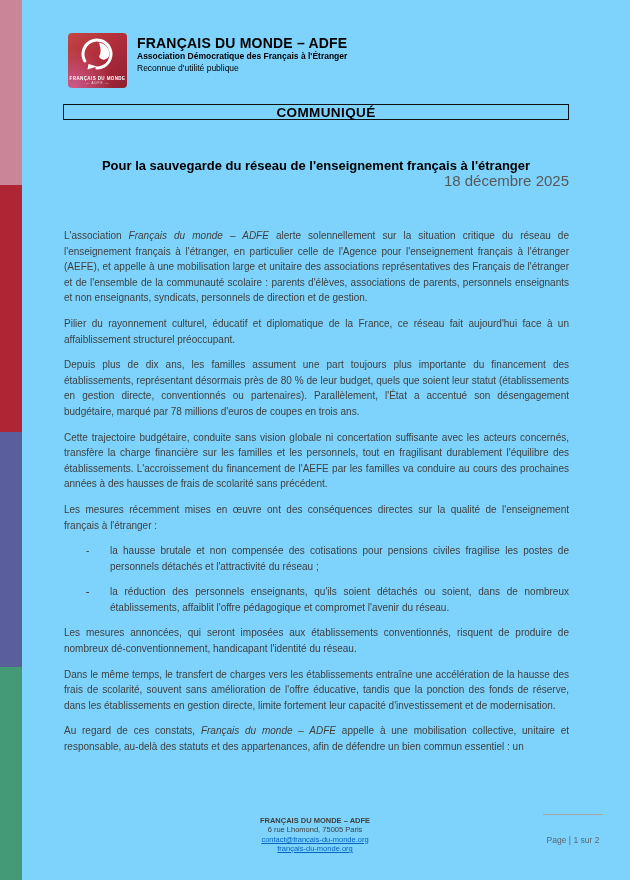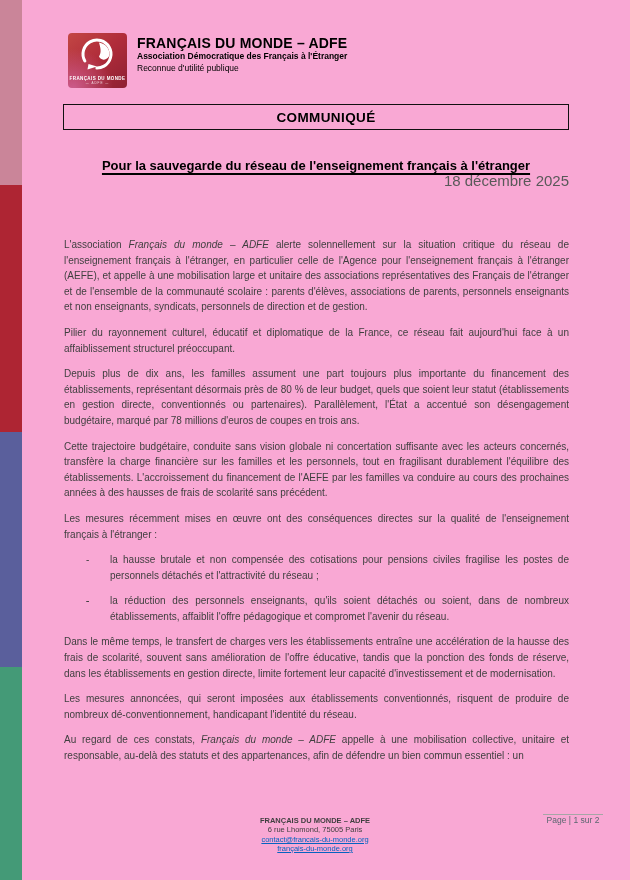--- a/index.html
+++ b/index.html
@@ -1,17 +1,17 @@
 <!DOCTYPE html>
 <html><head>
 <meta charset="utf-8">
 <style>
   html,body { margin:0; padding:0; background:#ffffff; }
   .page {
-    position:relative; width:630px; height:880px; background:#f9a8d4; overflow:hidden;
+    position:relative; width:630px; height:880px; background:#7dd3fc; overflow:hidden;
     font-family:"Liberation Sans", sans-serif; color:#3f3f3f;
   }
   
   .color-bar { position:absolute; left:0; top:0; width:22px; height:880px; }
   .color-bar .seg { width:100%; }
   .seg1 { height:185px; }
   .seg2 { height:247px; }
   .seg3 { height:235px; }
   .seg4 { height:213px; }
 
@@ -30,53 +30,53 @@
   }
   .logo-sub { position:absolute; left:0; right:0; bottom:3px; text-align:center;
     color:rgba(255,255,255,.8); font-size:3px; letter-spacing:1px; }
   .masthead-text { margin-left:10px; padding-top:2px; color:#000; }
   .brand-name { font-size:14px; font-weight:bold; letter-spacing:.2px; line-height:16px; }
   .brand-subtitle { font-size:8.5px; font-weight:bold; margin-top:0; line-height:10px; }
   .brand-tagline { font-size:8.5px; margin-top:2px; line-height:10px; }
 
   
   .banner {
-    position:absolute; left:63px; top:104px; width:506px; height:26px; box-sizing:border-box;
+    position:absolute; left:63px; top:104px; width:506px; height:16px; box-sizing:border-box;
     border:1.5px solid #111; display:flex; align-items:center; justify-content:center;padding-left:20px;
   }
   .banner span { font-size:13.5px; font-weight:bold; letter-spacing:.4px; color:#000; }
 
   
   .doc-title { position:absolute; left:63px; top:141px; width:506px; margin:0; text-align:center; }
   .doc-title span {
     font-size:13px; font-weight:bold; color:#000;
-    text-decoration:underline; text-decoration-thickness:1.5px; text-underline-offset:3px;
+    text-decoration-thickness:1.5px; text-underline-offset:3px;
   }
   .doc-date { position:absolute; left:63px; top:172px; width:506px; text-align:right;
     font-size:15px; color:#595959; }
 
   
-  .body { position:absolute; left:64px; top:228px; width:505px;margin-top:9px; }
+  .body { position:absolute; left:64px; top:228px; width:505px; }
   .body p { margin:0 0 10px 0; font-size:10px; line-height:15.6px; text-align:justify; }
   .body em { font-style:italic; }
   .dash-list { margin:0; padding:0; list-style:none; }
   .dash-list li {
     position:relative; margin:0 0 10px 0; padding-left:46px;
     font-size:10px; line-height:15.6px; text-align:justify;
   }
   .dash-list .dash { position:absolute; left:22px; top:0; }
 
   
   .footer-center { position:absolute; left:0; right:0; top:816px; text-align:center;
     font-size:7.5px; line-height:9.3px; color:#3f3f3f; }
   .footer-center .f-name { font-weight:bold; }
   .footer-center a { text-decoration:underline; }
   .page-num {
     position:absolute; left:543px; top:814px; width:60px; text-align:center;
-    border-top:1px solid #a6a6a6; padding-top:0; font-size:8.5px; color:#5b6670;
+    border-top:1px solid #a6a6a6; padding-top:20px; font-size:8.5px; color:#5b6670;
   }
 </style>
 </head>
 <body>
 
 <div class="page">
 
   <div class="color-bar">
     <div class="seg seg1" style="background: rgb(202, 133, 153);"></div>
     <div class="seg seg2" style="background: rgb(174, 37, 51);"></div>
@@ -124,22 +124,22 @@
       </li>
       <li>
         <span class="dash">-</span>
       </li>
       <li>
         <span class="dash">-</span>
         <span>la réduction des personnels enseignants, qu'ils soient détachés ou soient, dans de nombreux établissements, affaiblit l'offre pédagogique et compromet l'avenir du réseau.</span>
       </li>
     </ul>
 
+    <p>Les mesures annoncées, qui seront imposées aux établissements conventionnés, risquent de produire de nombreux dé-conventionnement, handicapant l'identité du réseau.</p>
     <p>Dans le même temps, le transfert de charges vers les établissements entraîne une accélération de la hausse des frais de scolarité, souvent sans amélioration de l'offre éducative, tandis que la ponction des fonds de réserve, dans les établissements en gestion directe, limite fortement leur capacité d'investissement et de modernisation.</p>
-    <p>Les mesures annoncées, qui seront imposées aux établissements conventionnés, risquent de produire de nombreux dé-conventionnement, handicapant l'identité du réseau.</p>
     <p><span>Au regard de ces constats, </span><em>Français du monde – ADFE</em><span> appelle à une mobilisation collective, unitaire et responsable, au-delà des statuts et des appartenances, afin de défendre un bien commun essentiel : un</span></p>
   </main>
 
   <footer>
     <div class="footer-center">
       <div class="f-name">FRANÇAIS DU MONDE – ADFE</div>
       <div>6 rue Lhomond, 75005 Paris</div>
       <div><a href="#" style="color: rgb(5, 99, 193);">contact@francais-du-monde.org</a></div>
       <div><a href="#" style="color: rgb(5, 99, 193);">français-du-monde.org</a></div>
     </div>

